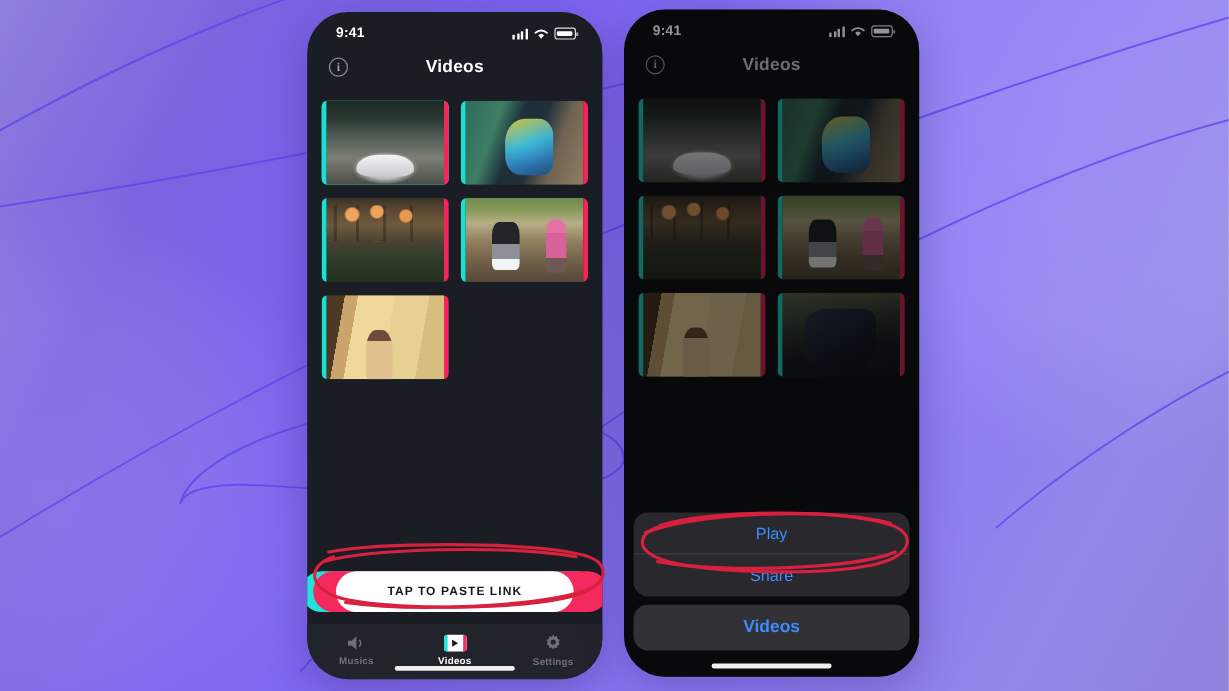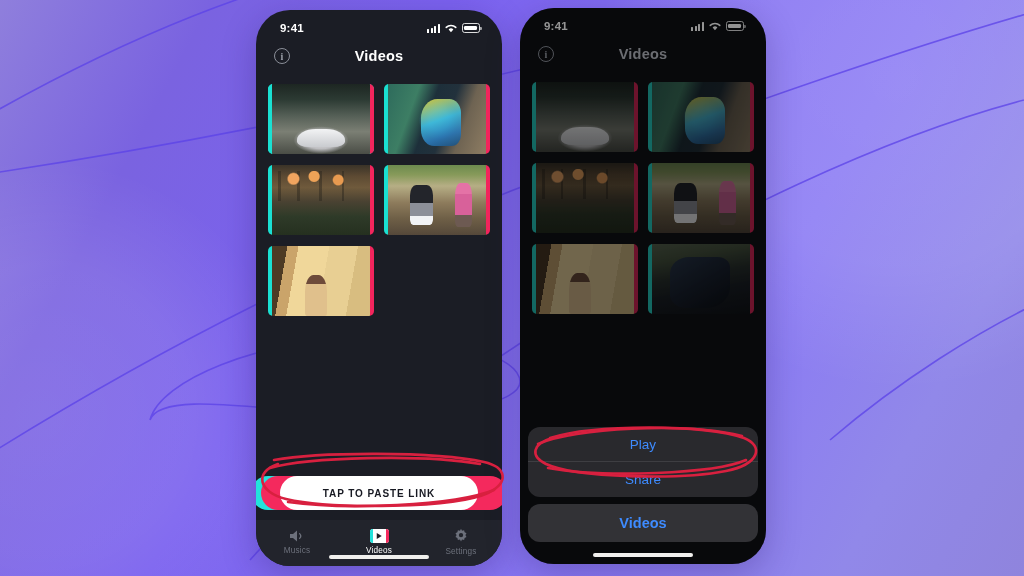--- a/index.html
+++ b/index.html
@@ -145,21 +145,21 @@
   .paste-glitch-r { left:5px; background:#f4295d; }
 
   
   .tabbar {
     flex:0 0 46px; height:46px;
     display:flex; align-items:center; justify-content:space-around;
     background:#22242c;
     padding-bottom:2px;
   }
   .tab { display:flex; flex-direction:column; align-items:center; gap:3px; width:70px; }
-  .tab-label { font-size:8.2px; font-weight:normal; letter-spacing:.2px; color:#6d717c; }
+  .tab-label { font-size:8.2px; font-weight:bold; letter-spacing:.2px; color:#6d717c; }
   .tab.active .tab-label { color:#fff; }
   .ic-speaker { width:17px; height:14px; position:relative; }
   .ic-video {
     width:19px; height:14px; border-radius:3px; position:relative;
     background:#fff; overflow:hidden;
   }
   .ic-video .vl { position:absolute; left:0; top:0; bottom:0; width:3px; background:#22e3dc; }
   .ic-video .vr { position:absolute; right:0; top:0; bottom:0; width:3px; background:#f4295d; }
   .ic-video .vp {
     position:absolute; left:50%; top:50%; transform:translate(-45%,-50%);

